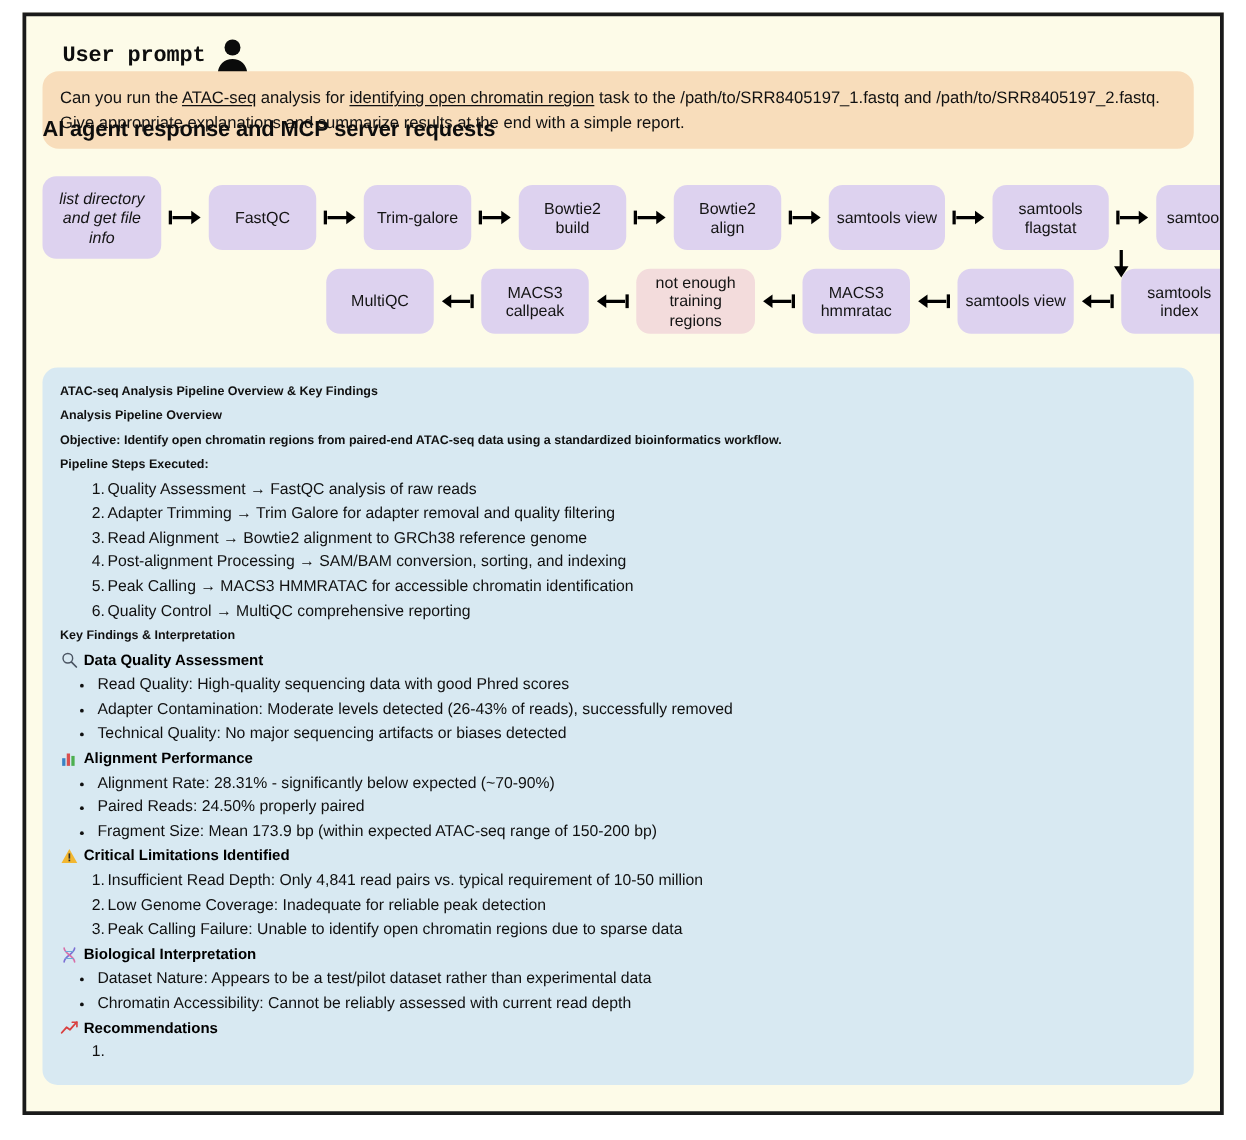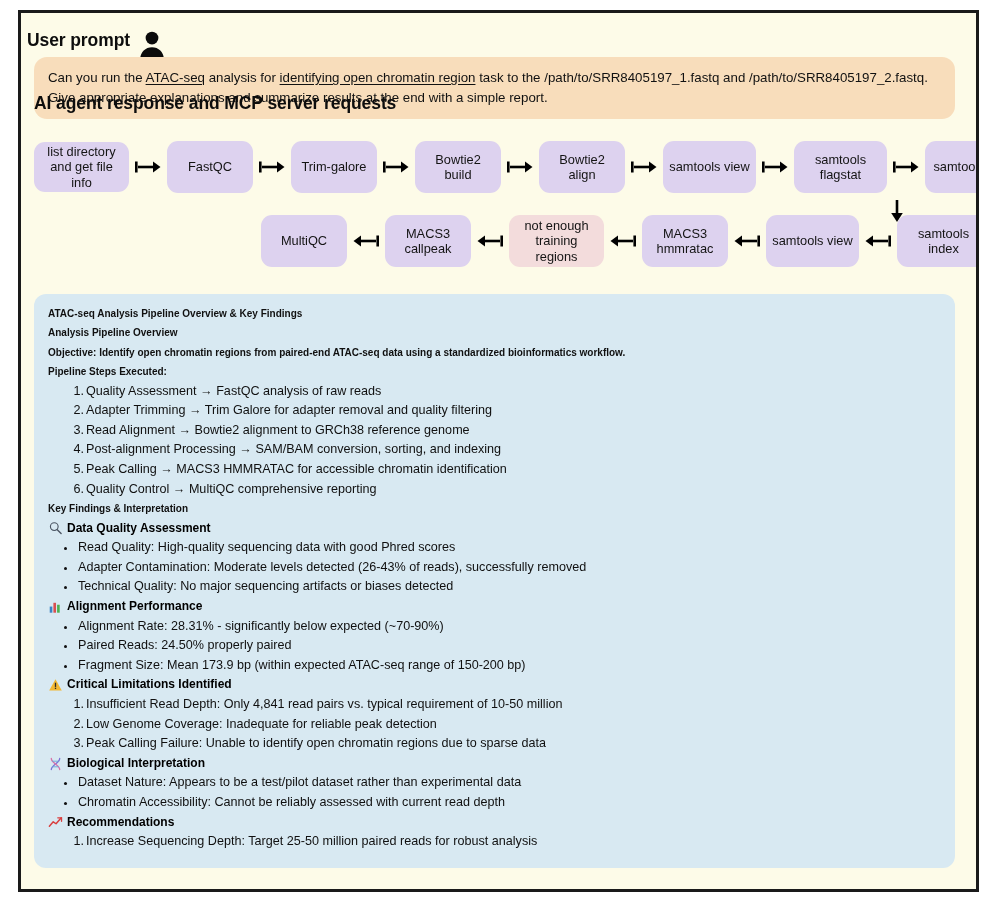--- a/index.html
+++ b/index.html
@@ -33,25 +33,26 @@
 
   
   .sec-head {
     font-size: 17.5px;
     font-weight: bold;
     color: #0d0d0d;
     letter-spacing: -0.1px;
   }
   #user-prompt-head {
     position: absolute;
-    left: 6px;
+    left: 29px;
     top: 17px;
     display: flex;
-    align-items: flex-start;
+    align-items: center;
     gap: 7px;
+    font-family: Liberation Mono, monospace;
   }
   #agent-head {
     position: absolute;
     left: 13px;
     top: 80px;
   }
 
   .person-icon { display:block; width: 30px; height: 30px; }
 
   
@@ -100,21 +101,21 @@
     line-height: 15.5px;
     color: #141414;
     padding: 4px 6px;
   }
   .node.pink { background: #f3dcdc; }
 
   
   .n-w1 { width: 95px; }
   .n-w2 { width: 86px; }
   .n-w3 { width: 93px; }
-  .n-h1 { height: 50px; }
+  .n-h1 { height: 66px; font-style: italic; }
   .n-h2 { height: 52px; }
 
   .arrow-r, .arrow-l {
     width: 38px;
     display: flex;
     align-items: center;
     justify-content: center;
     color: #000;
     flex: 0 0 auto;
   }
@@ -423,20 +424,20 @@
             <div class="r-head-icon">
               <span style="display: inline-flex;">
                 <svg viewBox="0 0 16 16" class="icon-glyph">
                   <path d="M1 12.8 L5.4 7.8 L8.6 10 L14.6 3.2" stroke="#d93f3f" stroke-width="1.7" fill="none" stroke-linecap="round" stroke-linejoin="round"></path>
                   <path d="M10.6 3.2 L14.9 3.2 L14.9 7.2" stroke="#d93f3f" stroke-width="1.5" fill="none" stroke-linecap="round"></path>
                 </svg>
               </span>
               <span>Recommendations</span>
             </div>
             <ol class="r-list">
-              <li><span class="num">1.</span><span>Increase Sequencing Depth: Target 25-50 million paired reads for robust analysis</span></li>
+              <li><span class="num">1.</span></li>
             </ol>
           </div>
         </div>
     </div>
 
   </div>
 </div>
 
 </body></html>

